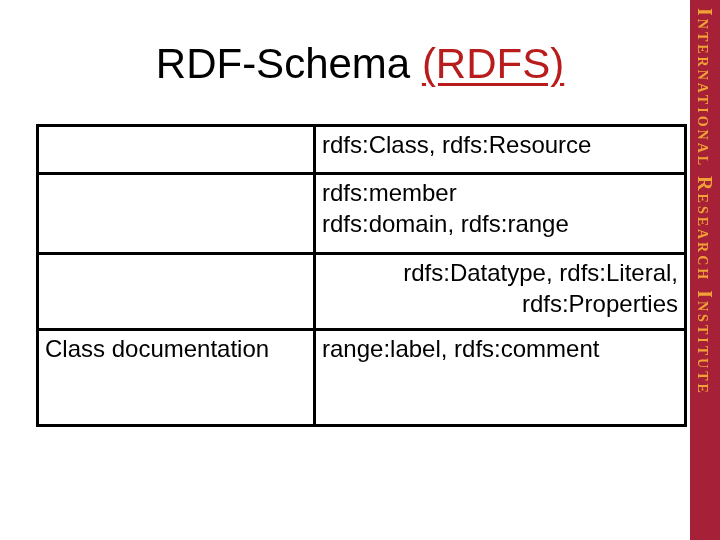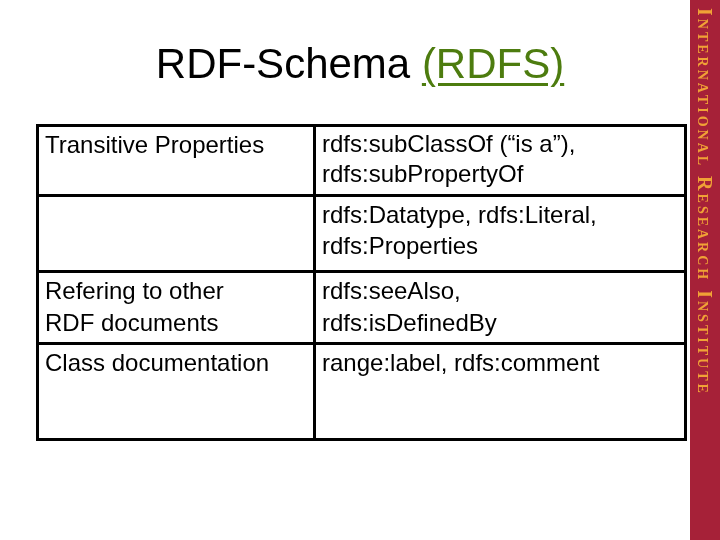--- a/index.html
+++ b/index.html
@@ -21,21 +21,21 @@
     left: 0;
     width: 720px;
     margin: 0;
     text-align: center;
     font-size: 42px;
     font-weight: 400;
     color: #000000;
     white-space: nowrap;
   }
   .title-link {
-    color: #4d7c0f;
+    color: #b91c1c;
     text-decoration: underline;
     text-decoration-thickness: 3px;
     text-underline-offset: 5px;
     cursor: pointer;
   }
   table.rdf-table {
     position: absolute;
     left: 36px;
     top: 124px;
     width: 648px;
@@ -46,21 +46,21 @@
   }
   table.rdf-table td {
     border: 3px solid #000000;
     padding: 2px 6px;
     vertical-align: top;
     line-height: 31px;
     overflow: hidden;
   }
   td.v-mid { vertical-align: middle; }
   td.spread { line-height: 40px; }
-  td.pad-top { padding-top: 6px; line-height: 33px; }
+  td.pad-top { padding-top: 6px; line-height: 33px; text-align: right; }
   tr.r1 { height: 70px; }
   tr.r2 { height: 48px; }
   tr.r3 { height: 80px; }
   tr.r4 { height: 76px; }
   tr.r5 { height: 72px; }
   tr.r6 { height: 96px; }
   .sidebar {
     position: absolute;
     top: 0;
     right: 0;
@@ -91,44 +91,38 @@
 <div class="slide">
 
   <h1 class="title"><span>RDF-Schema </span><a class="title-link">(RDFS)</a></h1>
 
   <table class="rdf-table">
     <colgroup>
       <col style="width:277px">
       <col style="width:371px">
     </colgroup>
     <tbody>
-      <tr class="r1">
-        <td>
-          <div>Transitive Properties</div>
+      <tr class="r2">
+        <td></td>
+        <td class="v-mid">
+          <div>rdfs:Class, rdfs:Resource</div>
         </td>
-        <td style="line-height:30px;">
-          <div>rdfs:subClassOf (“is a”),</div>
-          <div>rdfs:subPropertyOf</div>
+      </tr>
+      <tr class="r3">
+        <td></td>
+        <td class="v-mid spread">
+          <div>rdfs:member</div>
+          <div>rdfs:domain, rdfs:range</div>
         </td>
       </tr>
       <tr class="r4">
         <td></td>
         <td class="pad-top">
           <div>rdfs:Datatype, rdfs:Literal,</div>
           <div>rdfs:Properties</div>
-        </td>
-      </tr>
-      <tr class="r5">
-        <td style="line-height:32px;">
-          <div>Refering to other</div>
-          <div>RDF documents</div>
-        </td>
-        <td style="line-height:32px;">
-          <div>rdfs:seeAlso,</div>
-          <div>rdfs:isDefinedBy</div>
         </td>
       </tr>
       <tr class="r6">
         <td>
           <div>Class documentation</div>
         </td>
         <td>
           <div>range:label, rdfs:comment</div>
         </td>
       </tr>

